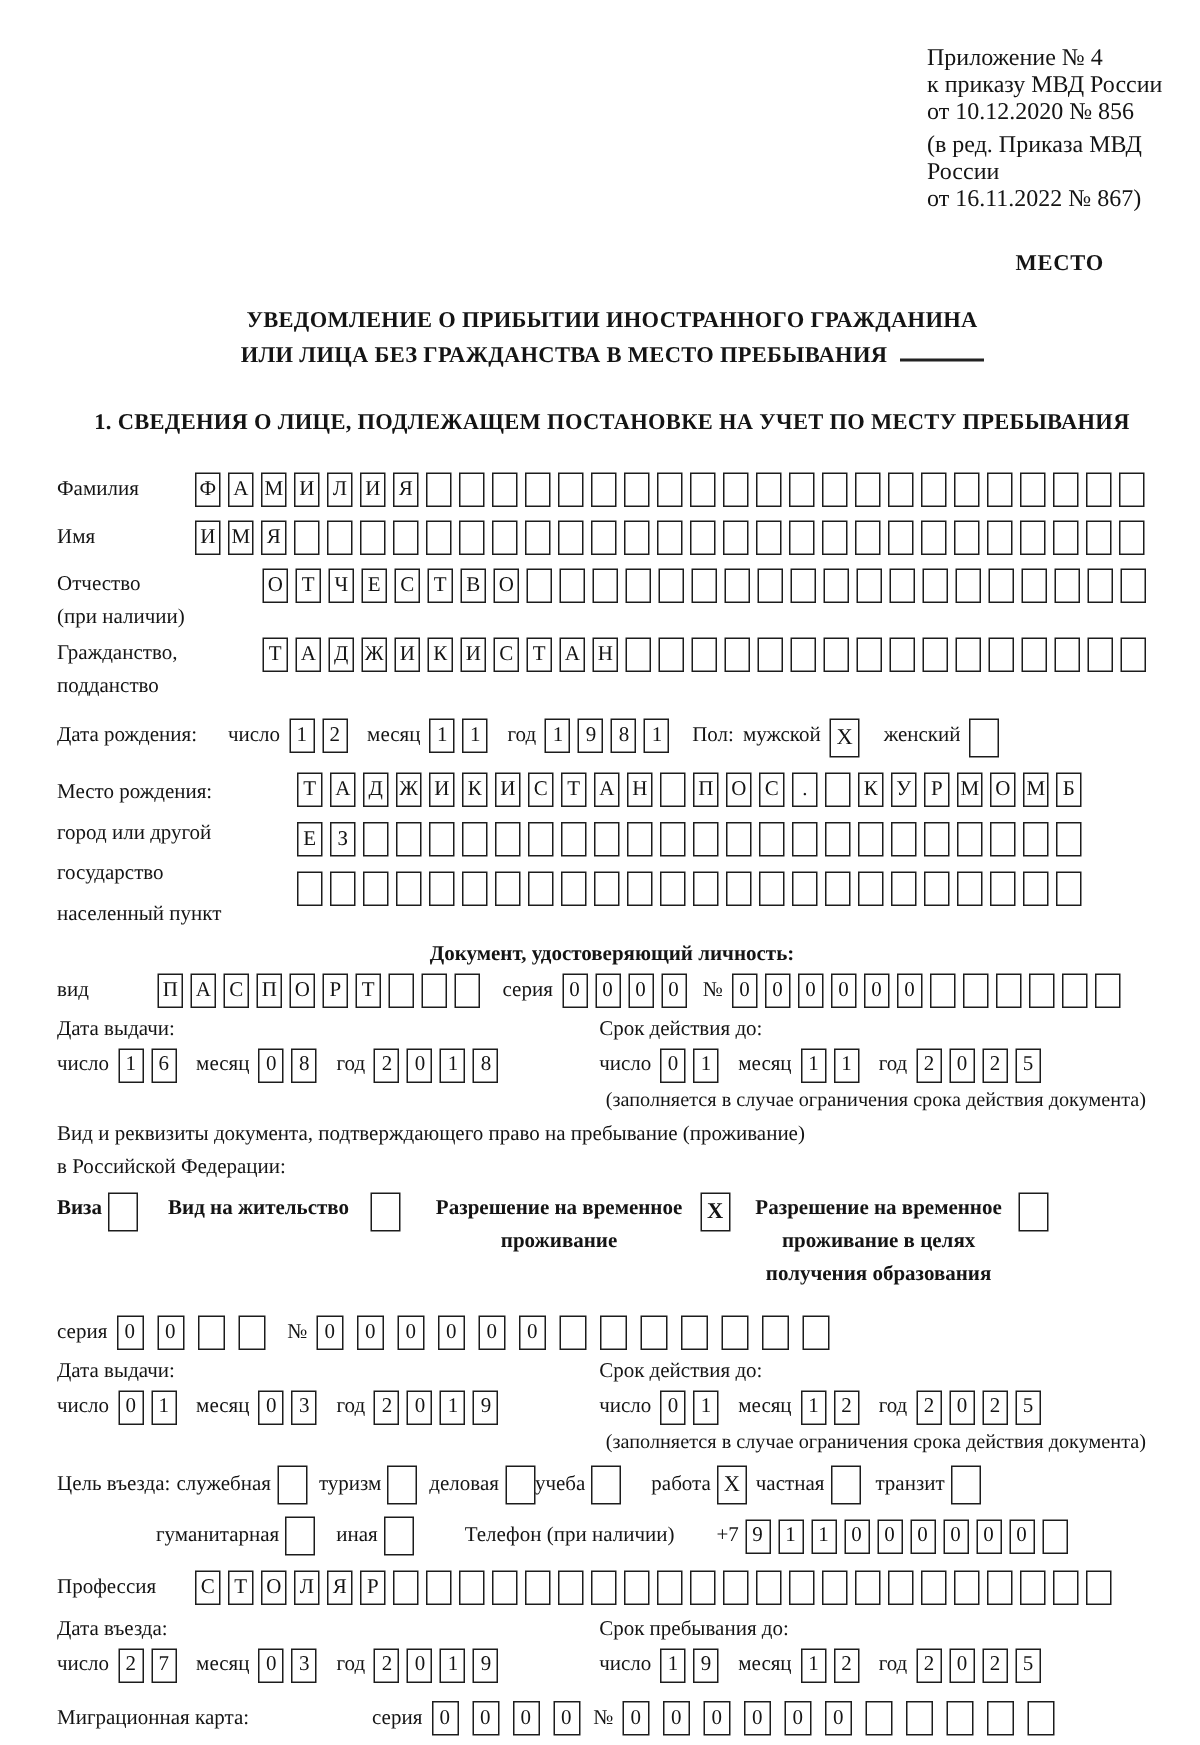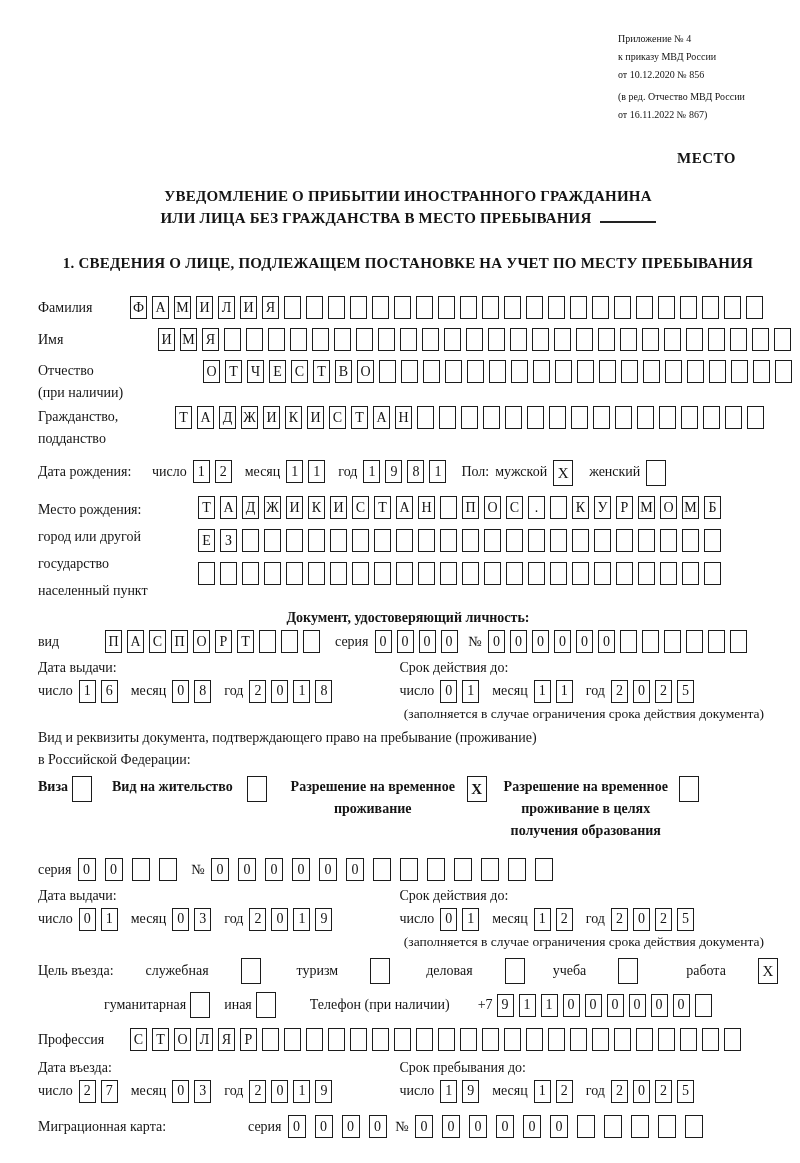--- a/index.html
+++ b/index.html
@@ -4,21 +4,21 @@
 <style>
   html,body{margin:0;padding:0;background:#fff;}
   body{
     width:800px;height:1163px;
     font-family:"Liberation Serif","DejaVu Serif",serif;
     color:#141414;font-size:14px;position:relative;overflow:hidden;
   }
   .page{padding:30px 22px 0 38px;}
 
   
-  .appendix{margin-left:580px;line-height:18px;font-size:10px;}
+  .appendix{margin-left:580px;line-height:18px;font-size:16px;}
   .appendix .gap{height:4px;}
   .forma{text-align:right;font-weight:bold;margin:26px 42px 0 0;font-size:15px;letter-spacing:.5px;}
 
   .title{ text-align:center;font-weight:bold;font-size:15px;line-height:22px;margin-top:18px;letter-spacing:.2px;}
   .title .uline{display:inline-block;width:56px;border-bottom:2px solid #222;height:14px;margin-left:8px;}
   .sect{ text-align:center;font-weight:bold;font-size:15px;margin-top:26px;letter-spacing:.2px;}
 
   
   .cells{display:flex;flex-wrap:nowrap;flex:none;}
   .cell{
@@ -32,21 +32,21 @@
     box-sizing:border-box;flex:none;width:20px;height:26px;
     border:1.6px solid #1c1c1c;background:#fff;
     display:inline-flex;align-items:center;justify-content:center;
     font-size:15px;
   }
 
   .frow{display:flex;align-items:flex-start;}
   .lbl{flex:none;line-height:24px;}
   .w92{width:92px;} .w137{width:137px;} .w160{width:160px;}
   .dlbl{flex:none;line-height:24px;margin-right:6px;}
-  .mt8{margin-top:8px;gap:28px;} .mt10{margin-top:10px;} .mt14{margin-top:14px;}
+  .mt8{margin-top:8px;} .mt10{margin-top:10px;} .mt14{margin-top:14px;}
 
   .two-line{line-height:22px;}
 
   
   .dategrid{display:flex;margin-top:6px;}
   .dgroup .dtitle{text-align:left;margin-bottom:3px;}
   .dfields{display:flex;align-items:center;}
   .note{font-size:13.5px;text-align:right;margin-top:3px;margin-right:14px;}
 
   .center-b{text-align:center;font-weight:bold;font-size:14px;margin-top:6px;}
@@ -63,21 +63,21 @@
 </head>
 <body>
 
 <div class="page">
 
   <div class="appendix">
     <div>Приложение № 4</div>
     <div>к приказу МВД России</div>
     <div>от 10.12.2020 № 856</div>
     <div class="gap"></div>
-    <div>(в ред. Отчество МВД России</div>
+    <div>(в ред. Приказа МВД России</div>
     <div>от 16.11.2022 № 867)</div>
   </div>
 
   <div class="forma">МЕСТО</div>
 
   <div class="title">
     <div>УВЕДОМЛЕНИЕ О ПРИБЫТИИ ИНОСТРАННОГО ГРАЖДАНИНА</div>
     <div><span>ИЛИ ЛИЦА БЕЗ ГРАЖДАНСТВА В МЕСТО ПРЕБЫВАНИЯ</span><span class="uline"></span></div>
   </div>
 

